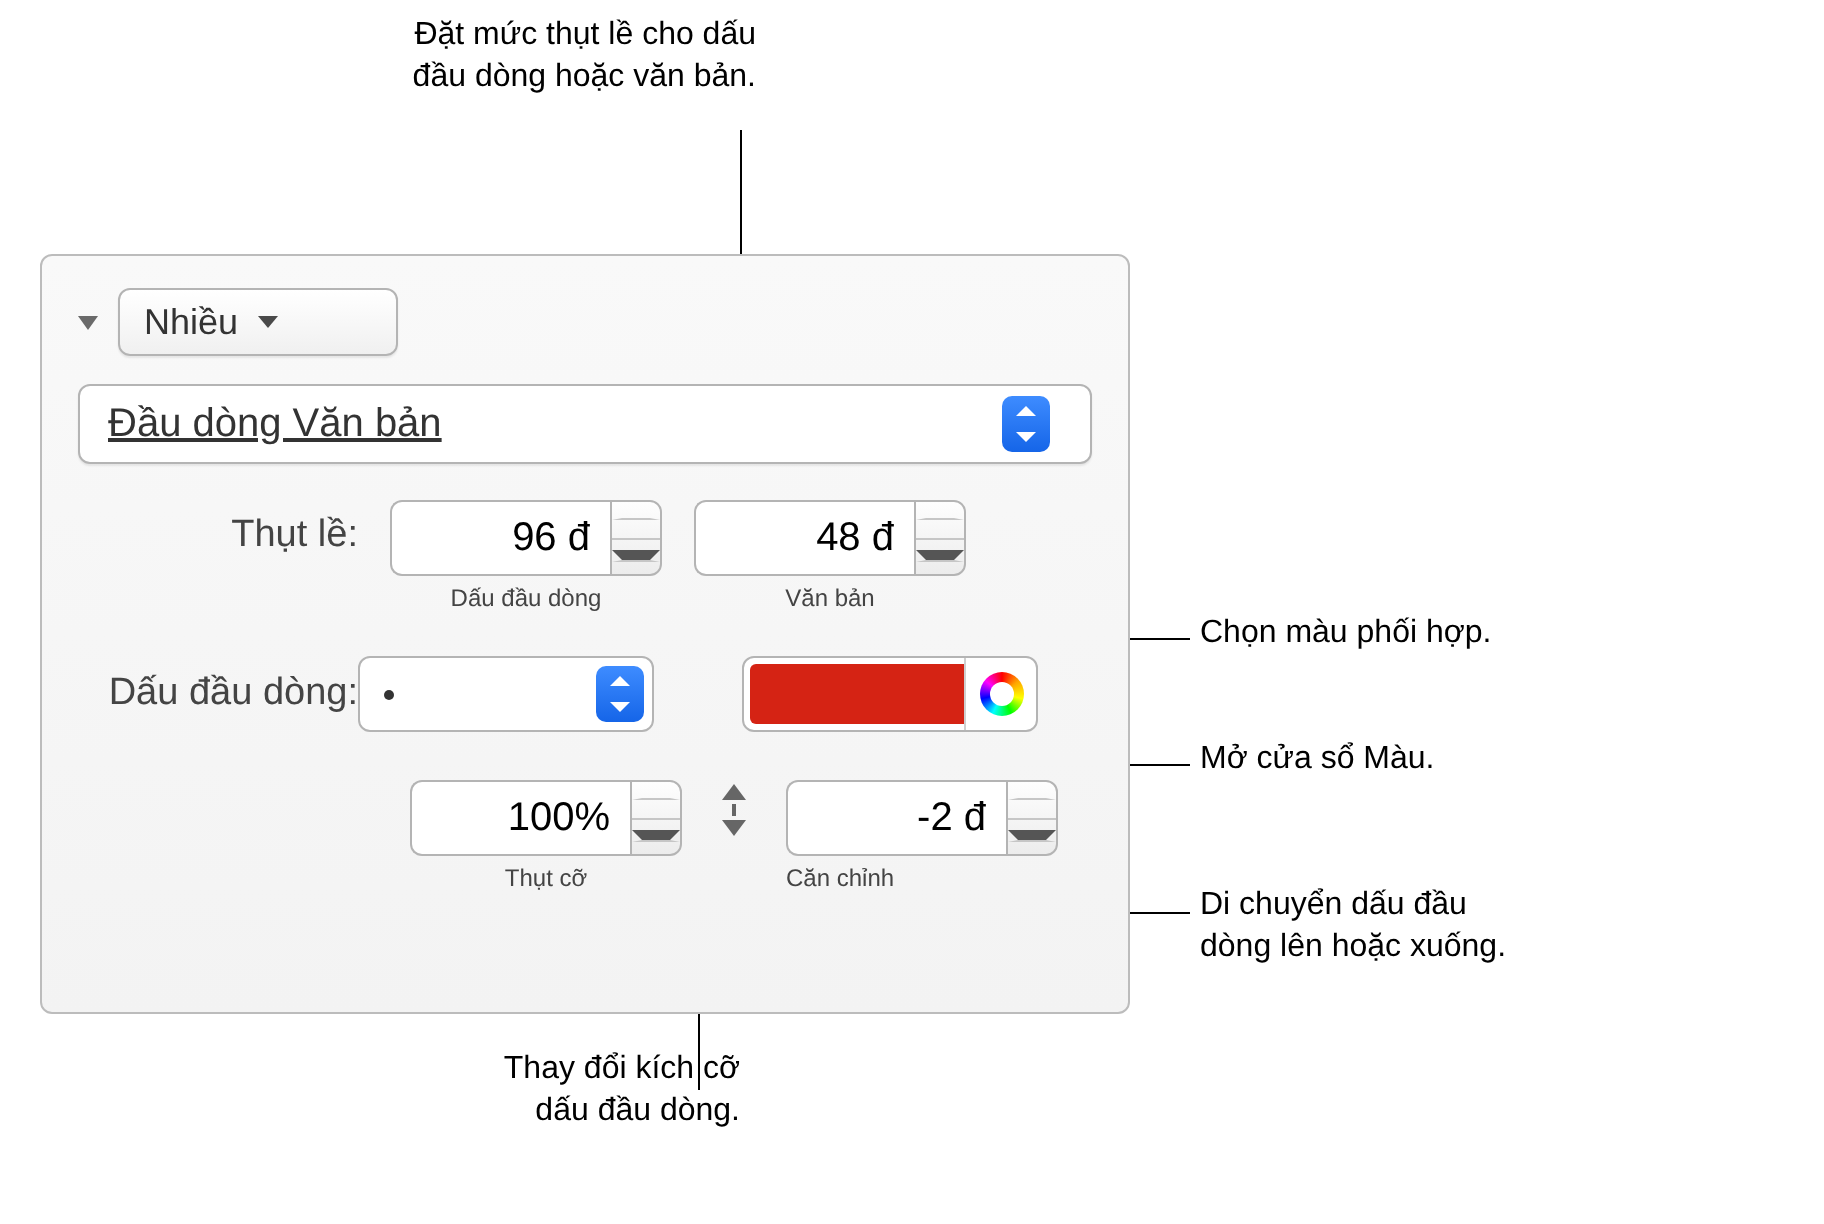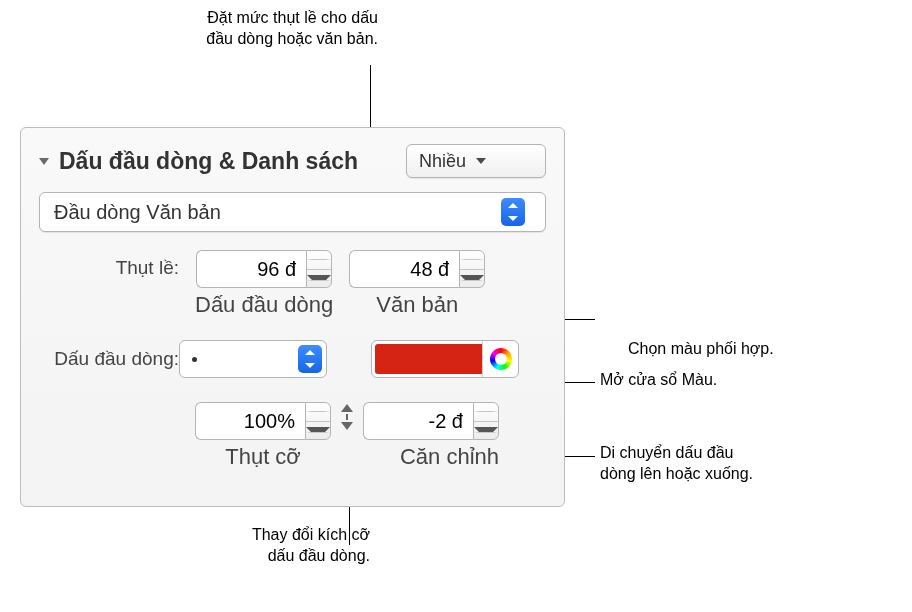--- a/index.html
+++ b/index.html
@@ -65,20 +65,21 @@
 .wide-popup {
   display: flex;
   align-items: center;
   background: #fff;
   border: 1px solid #b4b4b4;
   border-radius: 6px;
   height: 40px;
   padding: 0 20px 0 14px;
   font-size: 20px;
   box-shadow: 0 1px 1px rgba(0,0,0,0.08);
+  text-decoration: underline;
 }
 .wide-popup .label { flex:1; }
 .blue-arrows {
   width: 24px; height: 28px;
   background: linear-gradient(#3e8cff,#1565e8);
   border-radius: 5px;
   position: relative;
 }
 .blue-arrows::before, .blue-arrows::after {
   content:""; position:absolute; left:7px;
@@ -110,21 +111,21 @@
   display:flex; flex-direction:column;
 }
 .stepper div {
   flex:1;
   display:flex;align-items:center;justify-content:center;
 }
 .stepper div:first-child { border-bottom:1px solid #c6c6c6; }
 .tri-up { width:0;height:0;border-bottom:5px solid #555;border-left:5px solid transparent;border-right:5px solid transparent;}
 .tri-down{ width:0;height:0;border-top:5px solid #555;border-left:5px solid transparent;border-right:5px solid transparent;}
 .field-label { font-size:19px; color:#444; text-align:right; }
-.sub-label { font-size:22px; color:#444; }
+.sub-label { font-size:12px; color:#444; }
 .bullet-popup {
   display:flex; align-items:center;
   width: 148px; height:38px;
   background:#fff;
   border:1px solid #b4b4b4;
   border-radius:6px;
   padding:0 4px 0 12px;
   font-size:20px;
 }
 .bullet-popup .dot { width:5px;height:5px;background:#333;border-radius:50%; }
@@ -162,21 +163,21 @@
 .updown-icon .bar{position:absolute;top:12px;left:9px;width:2px;height:6px;background:#666;}
 
 .connector { position:absolute; border-color:#000; border-style:solid; border-width:0; }
 </style>
 </head>
 <body>
 
 <div class="callout right" style="left:58px; top:8px; width:320px;"><span style="white-space:pre-line;">Đặt mức thụt lề cho dấu
 đầu dòng hoặc văn bản.</span></div>
 
-<div class="callout" style="left:628px; top:307px;margin-top:32px;"><span>Chọn màu phối hợp.</span></div>
+<div class="callout" style="left:600px; top:307px;"><span>Chọn màu phối hợp.</span></div>
 <div class="callout" style="left:600px; top:370px;"><span>Mở cửa sổ Màu.</span></div>
 <div class="callout" style="left:600px; top:443px; white-space:pre-line;"><span>Di chuyển dấu đầu
 dòng lên hoặc xuống.</span></div>
 
 <div class="callout right" style="left:130px; top:525px; width:240px; white-space:pre-line;"><span>Thay đổi kích cỡ
 dấu đầu dòng.</span></div>
 
 <div class="connector" style="left:370px; top:65px; width:1px; height:62px; border-left-width:1px;"></div>
 <div class="connector" style="left:216px; top:248px; width:1px; height:14px; border-left-width:1px;"></div>
 <div class="connector" style="left:554px; top:248px; width:1px; height:14px; border-left-width:1px;"></div>
@@ -185,21 +186,20 @@
 
 <div class="connector" style="left:474px; top:319px; width:121px; height:1px; border-top-width:1px;"></div>
 <div class="connector" style="left:545px; top:382px; width:50px; height:1px; border-top-width:1px;"></div>
 <div class="connector" style="left:555px; top:456px; width:40px; height:1px; border-top-width:1px;"></div>
 <div class="connector" style="left:349px; top:490px; width:1px; height:55px; border-left-width:1px;"></div>
 
 <div class="panel">
 
   <div class="row" style="margin-bottom:14px;">
     <div class="disclosure"></div>
-    <div class="sec-title"><span>Dấu đầu dòng &amp; Danh sách</span></div>
     <div class="popup" style="width:140px;">
       <span>Nhiều</span>
       <span class="chev"></span>
     </div>
   </div>
 
   <div class="wide-popup" style="margin-bottom:18px;">
     <span class="label">Đầu dòng Văn bản</span>
     <div class="blue-arrows"></div>
   </div>
@@ -250,21 +250,21 @@
     <div style="width:44px;"></div>
 
     <div class="color-well">
       <div class="color-swatch"></div>
       <div class="color-wheel-btn">
         <div class="color-wheel"></div>
       </div>
     </div>
   </div>
 
-  <div class="row" style="margin-top:24px; align-items:flex-start;">
+  <div class="row" style="gap:10px; margin-top:24px; align-items:flex-start;">
     <div style="width:156px;"></div>
 
     <div style="display:flex;flex-direction:column;align-items:center;">
       <div class="stepper-field">
         <input value="100%" style="">
         <div class="stepper">
           <div>
               <div class="tri-up"></div>
             </div>
           <div>
@@ -272,21 +272,21 @@
             </div>
         </div>
       </div>
       <div class="sub-label" style="margin-top:4px;"><span>Thụt cỡ</span></div>
     </div>
 
     <div class="updown-icon">
         <div class="bar"></div>
       </div>
 
-    <div style="display:flex;flex-direction:column;align-items:flex-end;">
+    <div style="display:flex;flex-direction:column;align-items:flex-start;">
       <div class="stepper-field">
         <input value="-2 đ" style="">
         <div class="stepper">
           <div>
               <div class="tri-up"></div>
             </div>
           <div>
               <div class="tri-down"></div>
             </div>
         </div>

